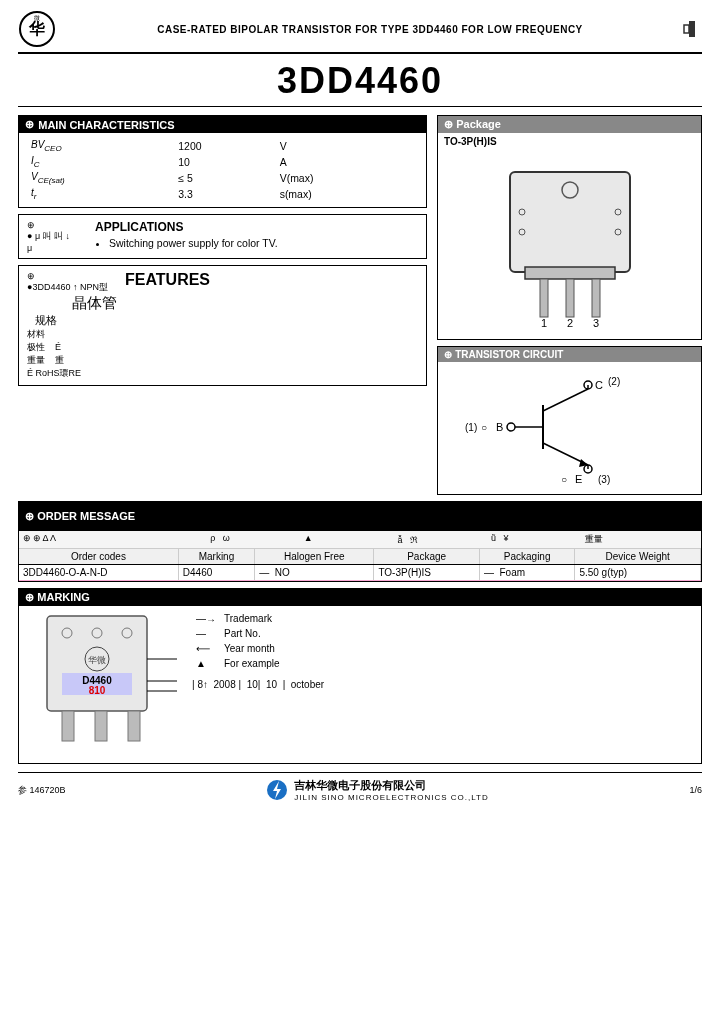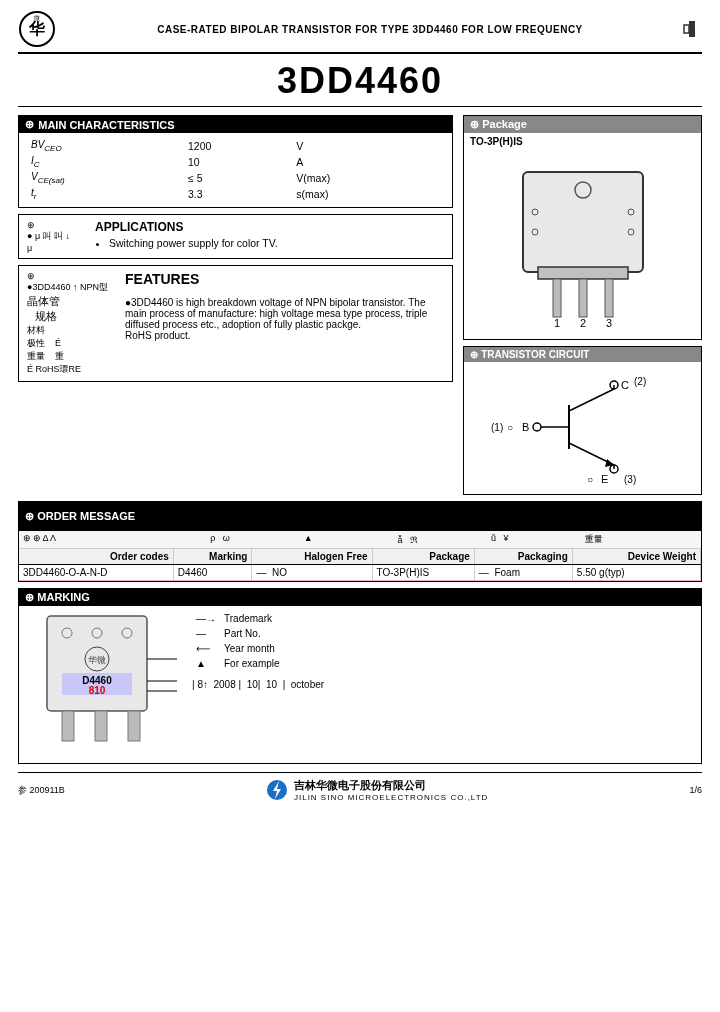--- a/index.html
+++ b/index.html
@@ -51,21 +51,21 @@
     
     .two-col {
       display: flex;
       gap: 10px;
       margin-bottom: 6px;
     }
     .left-col {
       flex: 1;
     }
     .right-col {
-      width: 239px;
+      width: 265px;
       flex-shrink: 0;
     }
     
     .section-box {
       border: 1.5px solid #000;
       margin-bottom: 6px;
     }
     .section-header {
       background: #000;
       color: #fff;
@@ -108,22 +108,22 @@
       font-size: 9px;
     }
     
     .features-section {
       border: 1.5px solid #000;
       margin-bottom: 6px;
       padding: 5px 8px;
     }
     .features-title {
       font-weight: bold;
-      font-size: 14px;
-      margin-bottom: 10px;
+      font-size: 16px;
+      margin-bottom: 3px;
     }
     .features-left {
       width: 90px;
       font-size: 9px;
     }
     
     .package-box {
       border: 1.5px solid #000;
       margin-bottom: 6px;
     }
@@ -175,22 +175,22 @@
     }
     .order-table {
       width: 100%;
       border-collapse: collapse;
       font-size: 10px;
     }
     .order-table th {
       border-bottom: 1px solid #000;
       border-right: 1px solid #ccc;
       padding: 2px 4px;
-      font-weight: bold;
-      text-align: right;
+      font-weight: normal;
+      text-align: center;
       background: #f0f0f0;
     }
     .order-table td {
       border-right: 1px solid #ccc;
       padding: 2px 4px;
       font-size: 10px;
     }
     .order-table tr:last-child td {
       border-bottom: 1px solid #f9a8d4;
     }
@@ -323,33 +323,29 @@
           </ul>
         </div>
       </div>
     </div>
 
     <div class="features-section">
       <div style="display:flex;align-items:flex-start;gap:8px;">
         <div class="features-left">
           <div style="font-size:9px;">⊕</div>
           <div style="font-size:9px;">●3DD4460 ↑ NPN型</div>
-          <div style="font-size:11px;">晶体管</div>
+          <div style="font-size:15px;text-align:right;">晶体管</div>
           <div style="font-size:11px;margin-left:8px;">规格</div>
           <div style="font-size:9px;">材料</div>
           <div style="font-size:9px;">极性 &nbsp;&nbsp;&nbsp;É</div>
           <div style="font-size:9px;">重量 &nbsp;&nbsp;&nbsp;重</div>
           <div style="font-size:9px;">É RoHS環RE</div>
         </div>
         <div style="flex:1;">
           <div class="features-title">FEATURES</div>
-          <div style="font-size:10px;">
-            ●3DD4460 is high breakdown voltage of NPN bipolar transistor. The main process of manufacture: high voltage mesa type process, triple diffused process etc., adoption of fully plastic packge.<br>
-            RoHS product.
-          </div>
         </div>
       </div>
     </div>
   </div>
 
   <div class="right-col">
 
     <div class="package-box">
       <div class="package-header">
         <span>⊕</span>
@@ -518,21 +514,21 @@
       </tbody>
         </table>
       <div style="margin-top:8px;font-size:10px;">
         | 8↑&nbsp; 2008 |&nbsp; 10|&nbsp; 10&nbsp; |&nbsp; october
       </div>
     </div>
   </div>
 </div>
 
 <div class="footer">
-  <span>参  200911B</span>
+  <span>参  146720B</span>
   <div class="footer-logo">
 
     <svg width="22" height="22" viewBox="0 0 22 22">
       <circle cx="11" cy="11" r="10" fill="#1a6fc4"></circle>
       <polygon points="13,2 7,12 11,12 9,20 15,10 11,10" fill="#fff"></polygon>
     </svg>
     <div>
       <div class="footer-company">吉林华微电子股份有限公司</div>
       <div class="footer-company-en">JILIN SINO MICROELECTRONICS CO.,LTD</div>
     </div>

